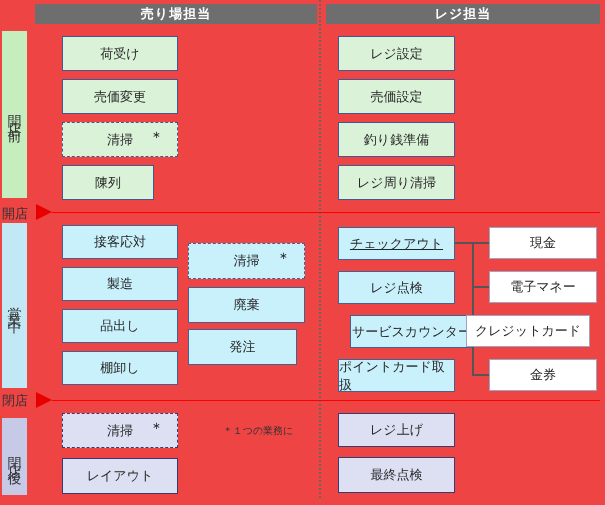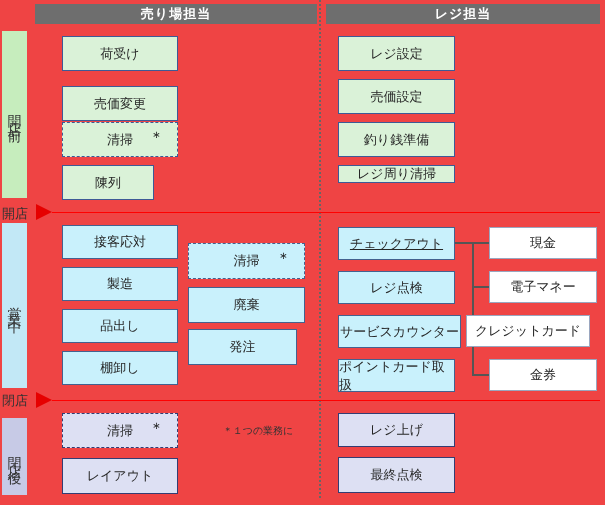--- a/index.html
+++ b/index.html
@@ -62,21 +62,21 @@
   <div class="tri" style="left:36px;top:204px;"></div>
   <div class="redline" style="left:52px;top:212px;width:548px;"></div>
 
   <div class="marker-label" style="top:392px;">閉店</div>
   <div class="tri" style="left:36px;top:392px;"></div>
   <div class="redline" style="left:52px;top:400px;width:548px;"></div>
 
   <div class="box b-green" style="left:62px;top:36px;width:116px;height:35px;">
     <span>荷受け</span>
   </div>
-  <div class="box b-green" style="left:62px;top:79px;width:116px;height:35px;margin-top:7px;">
+  <div class="box b-green" style="left:62px;top:79px;width:116px;height:35px;">
     <span>売価変更</span>
   </div>
   <div class="box b-green dashed" style="left:62px;top:122px;width:116px;height:35px;">
     <span>清掃</span>
     <span class="mark">＊</span>
   </div>
   <div class="box b-green" style="left:62px;top:165px;width:92px;height:35px;">
     <span>陳列</span>
   </div>
 
@@ -116,31 +116,31 @@
 
   <div class="box b-green" style="left:338px;top:36px;width:117px;height:35px;">
     <span>レジ設定</span>
   </div>
   <div class="box b-green" style="left:338px;top:79px;width:117px;height:35px;">
     <span>売価設定</span>
   </div>
   <div class="box b-green" style="left:338px;top:122px;width:117px;height:35px;">
     <span>釣り銭準備</span>
   </div>
-  <div class="box b-green" style="left:338px;top:165px;width:117px;height:18px;">
+  <div class="box b-green" style="left:338px;top:165px;width:117px;height:35px;">
     <span>レジ周り清掃</span>
   </div>
 
   <div class="box b-cyan" style="left:338px;top:227px;width:117px;height:33px;text-decoration:underline;">
     <span>チェックアウト</span>
   </div>
   <div class="box b-cyan" style="left:338px;top:271px;width:117px;height:33px;">
     <span>レジ点検</span>
   </div>
-  <div class="box b-cyan" style="left:338px;top:315px;width:123px;height:33px;text-align:center;">
+  <div class="box b-cyan" style="left:350px;top:315px;width:123px;height:33px;text-align:center;">
     <span>サービスカウンター</span>
   </div>
   <div class="box b-cyan" style="left:338px;top:359px;width:117px;height:33px;">
     <span>ポイントカード取扱</span>
   </div>
 
   <div class="conn" style="left:455px;top:242px;width:34px;height:2px;"></div>
   <div class="conn" style="left:472px;top:242px;width:2px;height:134px;"></div>
   <div class="conn" style="left:472px;top:286px;width:17px;height:2px;"></div>
   <div class="conn" style="left:472px;top:330px;width:17px;height:2px;"></div>

